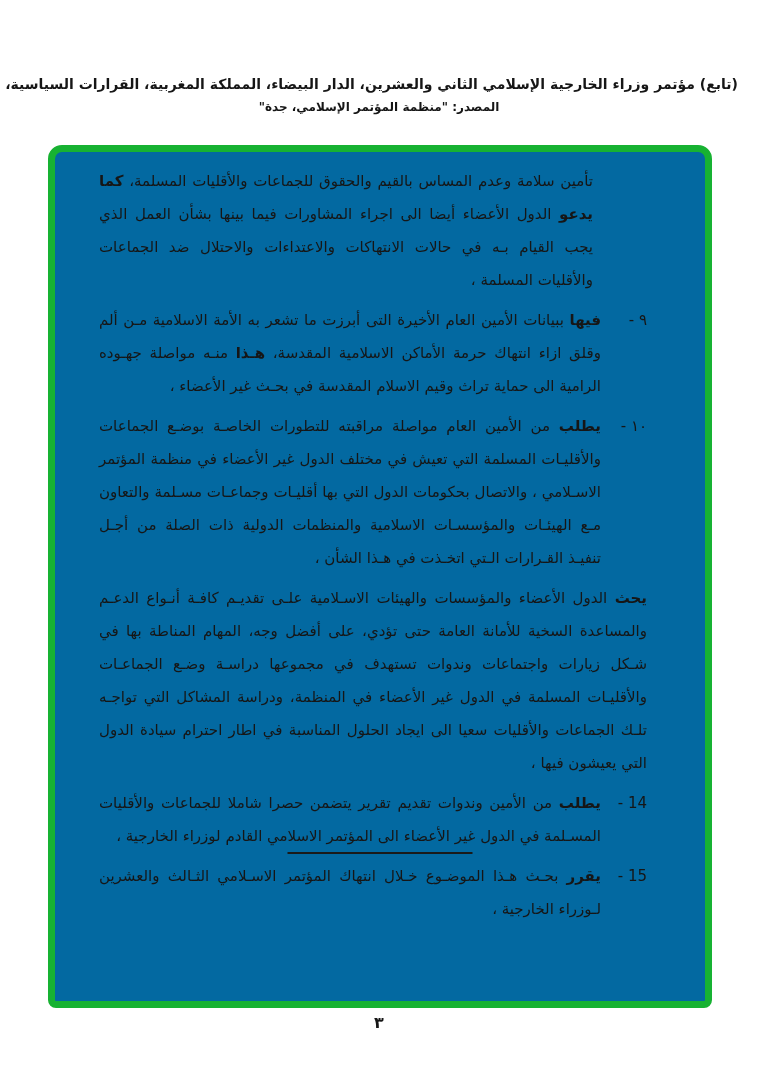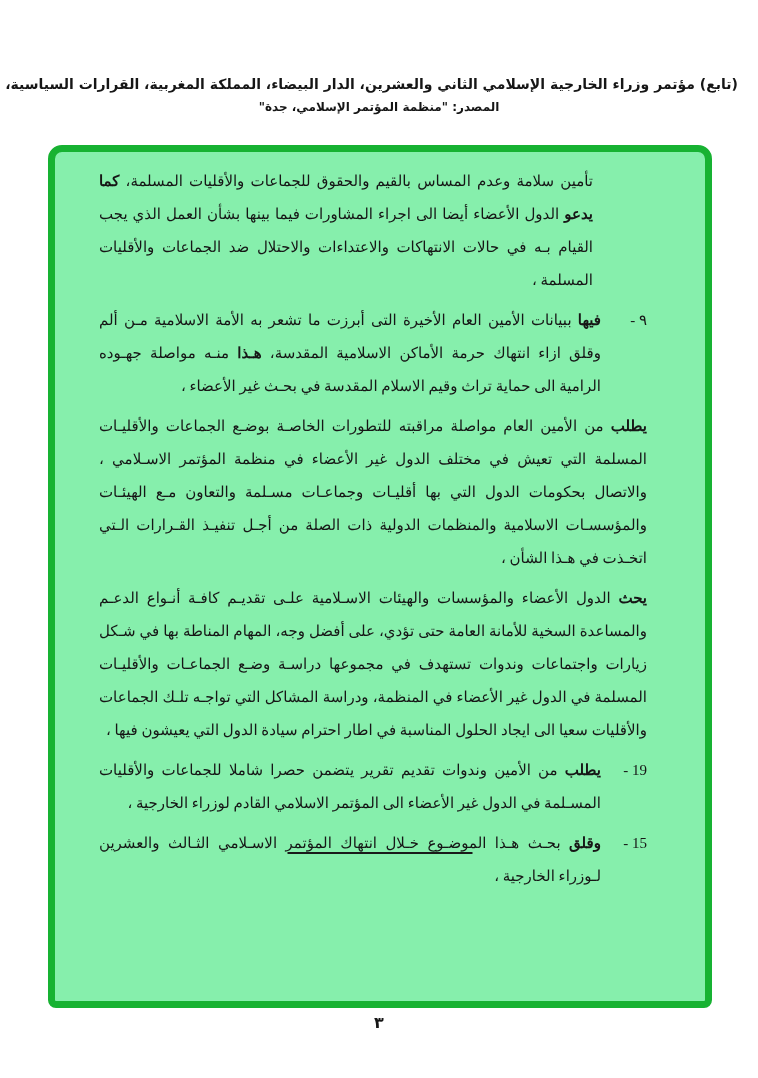--- a/index.html
+++ b/index.html
@@ -39,22 +39,21 @@
   
   .doc-box {
     position: absolute;
     left: 48px;
     top: 145px;
     width: 664px;
     height: 863px;
     border: 7px solid #17b232;
     border-radius: 14px 14px 8px 8px;
     box-sizing: border-box;
-    background: #86efac;
-    font-family: Liberation Serif, serif;
+    background: #0369a1;
   }
   .content {
     position: absolute;
     top: 0; right: 0; left: 0; bottom: 0;
     padding: 13px 58px 0 44px;
     font-size: 15px;
     line-height: 33px;
     text-align: justify;
   }
   .para {
@@ -113,32 +112,33 @@
   <div class="doc-box" style="border-color: rgb(23, 178, 50);">
     <div class="content">
         <div class="para intro">
           <span class="ptext"><span>تأمين سلامة وعدم المساس بالقيم والحقوق للجماعات والأقليات المسلمة، </span><b>كما يدعو</b><span> الدول الأعضاء أيضا الى اجراء المشاورات فيما بينها بشأن العمل الذي يجب القيام بـه في حالات الانتهاكات والاعتداءات والاحتلال ضد الجماعات والأقليات المسلمة ،</span></span>
         </div>
         <div class="para item">
           <span class="marker">٩ -</span>
           <span class="ptext"><b>فيها</b><span> ببيانات الأمين العام الأخيرة التى أبرزت ما تشعر به الأمة الاسلامية مـن ألم وقلق ازاء انتهاك حرمة الأماكن الاسلامية المقدسة، </span><b>هـذا</b><span> منـه مواصلة جهـوده الرامية الى حماية تراث وقيم الاسلام المقدسة في بحـث غير الأعضاء ،</span></span>
         </div>
         <div class="para item">
+          <span class="marker">١٠ -</span>
           <span class="ptext"><b>يطلب</b><span> من الأمين العام مواصلة مراقبته للتطورات الخاصـة بوضـع الجماعات والأقليـات المسلمة التي تعيش في مختلف الدول غير الأعضاء في منظمة المؤتمر الاسـلامي ، والاتصال بحكومات الدول التي بها أقليـات وجماعـات مسـلمة والتعاون مـع الهيئـات والمؤسسـات الاسلامية والمنظمات الدولية ذات الصلة من أجـل تنفيـذ القـرارات الـتي اتخـذت في هـذا الشأن ،</span></span>
         </div>
         <div class="para item">
           <span class="ptext"><b>يحث</b><span> الدول الأعضاء والمؤسسات والهيئات الاسـلامية علـى تقديـم كافـة أنـواع الدعـم والمساعدة السخية للأمانة العامة حتى تؤدي، على أفضل وجه، المهام المناطة بها في شـكل زيارات واجتماعات وندوات تستهدف في مجموعها دراسـة وضـع الجماعـات والأقليـات المسلمة في الدول غير الأعضاء في المنظمة، ودراسة المشاكل التي تواجـه تلـك الجماعات والأقليات سعيا الى ايجاد الحلول المناسبة في اطار احترام سيادة الدول التي يعيشون فيها ،</span></span>
         </div>
         <div class="para item">
-          <span class="marker">19 -</span>
+          <span class="marker">14 -</span>
           <span class="ptext"><b>يطلب</b><span> من الأمين وندوات تقديم تقرير يتضمن حصرا شاملا للجماعات والأقليات المسـلمة في الدول غير الأعضاء الى المؤتمر الاسلامي القادم لوزراء الخارجية ،</span></span>
         </div>
         <div class="para item">
           <span class="marker">15 -</span>
-          <span class="ptext"><b>وقلق</b><span> بحـث هـذا الموضـوع خـلال انتهاك المؤتمر الاسـلامي الثـالث والعشرين لـوزراء الخارجية ،</span></span>
+          <span class="ptext"><b>يقرر</b><span> بحـث هـذا الموضـوع خـلال انتهاك المؤتمر الاسـلامي الثـالث والعشرين لـوزراء الخارجية ،</span></span>
         </div>
       </div>
     <div class="separator" style="border-top-color: rgb(26, 26, 26);"></div>
   </div>
 
   <div class="page-number">٣</div>
 
 </div>
 
 </body></html>

